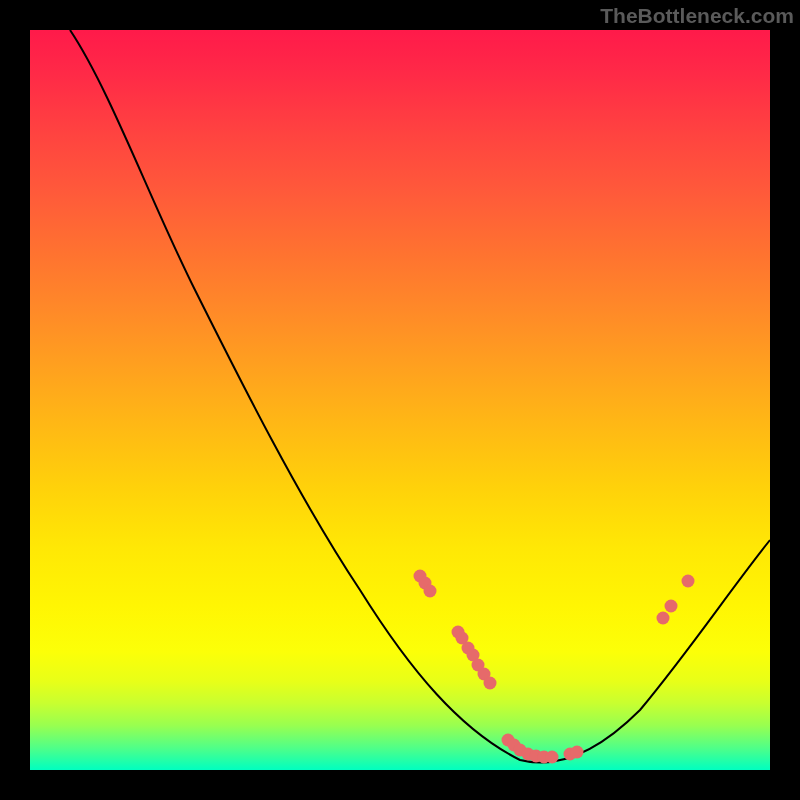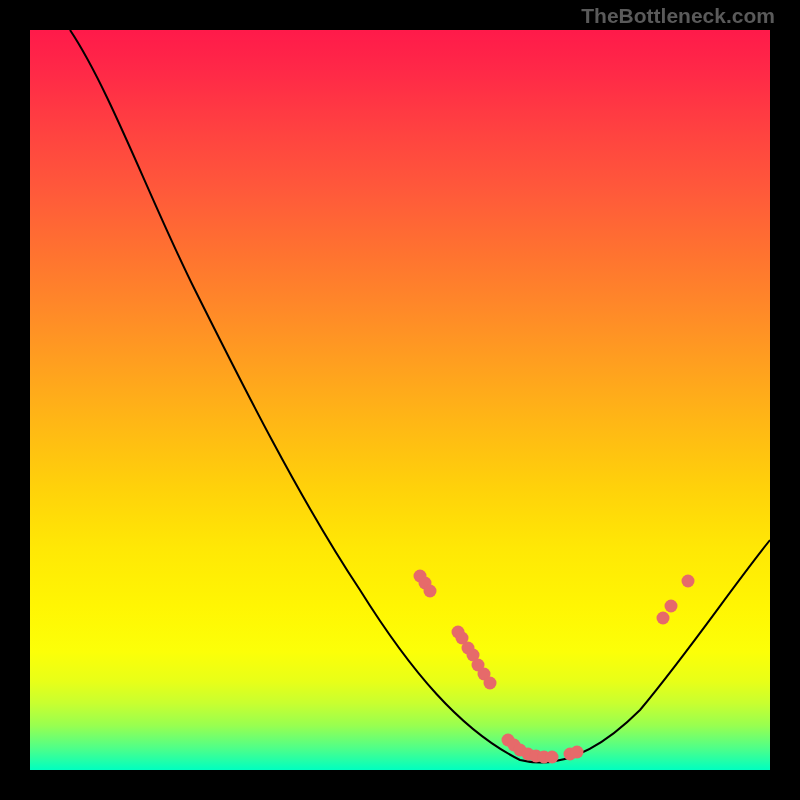--- a/index.html
+++ b/index.html
@@ -6,21 +6,21 @@
   body {
     width: 800px;
     height: 800px;
     background: #000;
     position: relative;
     font-family: Arial, sans-serif;
   }
   .watermark {
     position: absolute;
     top: 4px;
-    right: 25px;
+    right: 6px;
     color: #5a5a5a;
     font-size: 21px;
     font-weight: bold;
     z-index: 10;
     text-align: right;
   }
   .plot-area {
     position: absolute;
     left: 30px;
     top: 30px;

